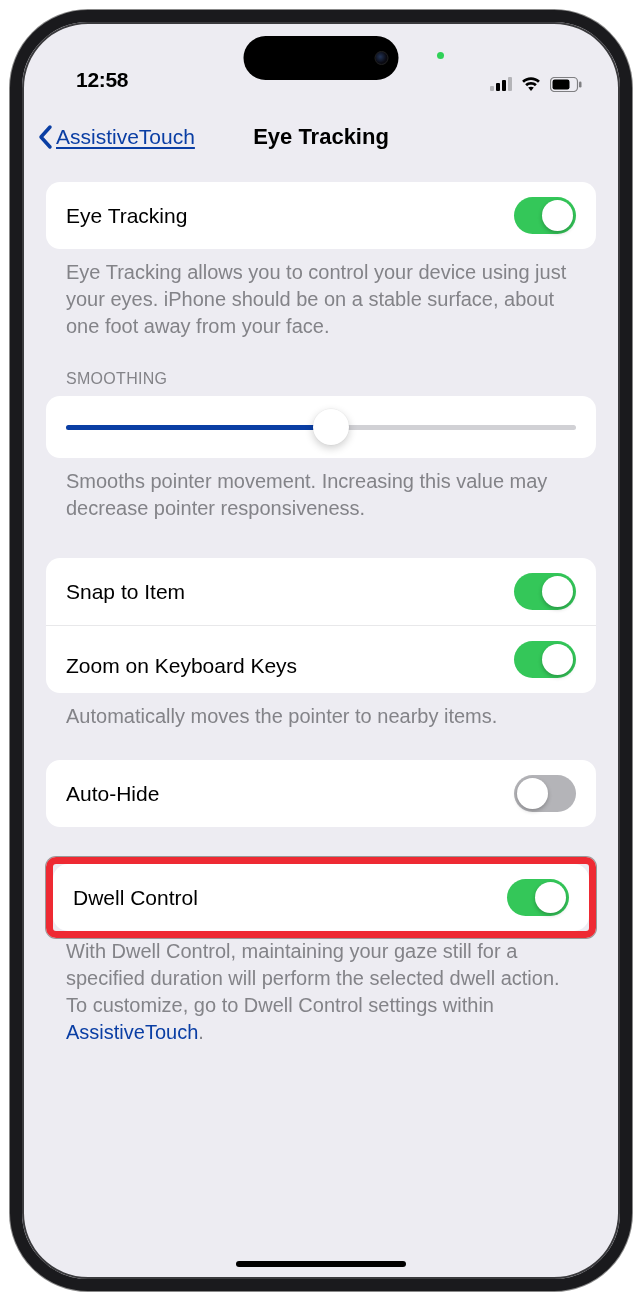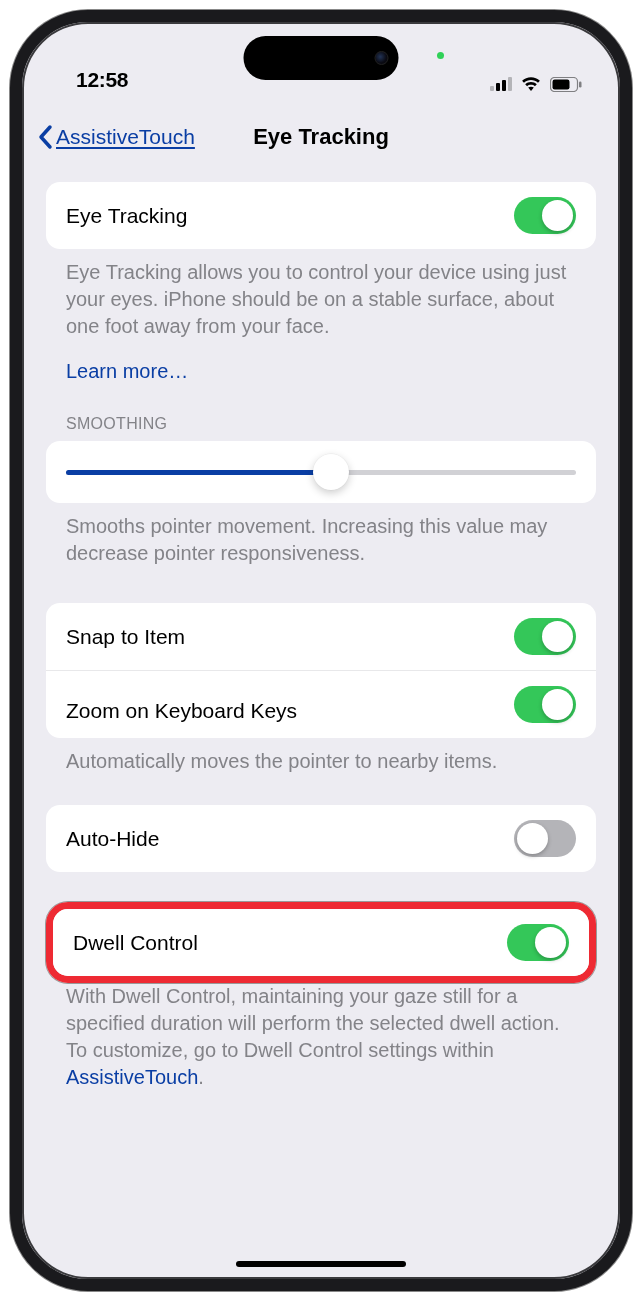--- a/index.html
+++ b/index.html
@@ -158,21 +158,21 @@
       left: 52%;
       top: 50%;
       transform: translate(-50%, -50%);
       width: 36px; height: 36px;
       background: #fff;
       border-radius: 50%;
       box-shadow: 0 3px 8px rgba(0,0,0,0.2), 0 0 0 0.5px rgba(0,0,0,0.05);
     }
     .highlight-box {
       border: 7px solid #ee2a33;
-      border-radius: 22px;
+      border-radius: 10px;
       padding: 0;
       box-shadow: 0 0 0 1px #999;
     }
     .highlight-box .card { border-radius: 15px; }
     .group-gap-sm { margin-top: 12px; }
     .group-gap { margin-top: 30px; }
     .group-gap-lg { margin-top: 36px; }
     .home-ind {
       position: absolute;
       bottom: 12px;
@@ -239,23 +239,20 @@
 
     <div class="card">
       <div class="row">
         <div class="row-label">Eye Tracking</div>
         <div class="toggle on"></div>
       </div>
     </div>
     <div class="footer-text">
       <span>Eye Tracking allows you to control your device using just your eyes. iPhone should be on a stable surface, about one foot away from your face.</span>
     </div>
-    <div class="footer-text group-gap-sm" style="padding-top:6px;">
-      <span class="link-inline">Learn more…</span>
-    </div>
 
     <div class="section-header group-gap">SMOOTHING</div>
     <div class="slider-card">
       <div class="slider-track">
         <div class="slider-fill"></div>
         <div class="slider-knob"></div>
       </div>
     </div>
     <div class="footer-text">Smooths pointer movement. Increasing this value may decrease pointer responsiveness.</div>
 

